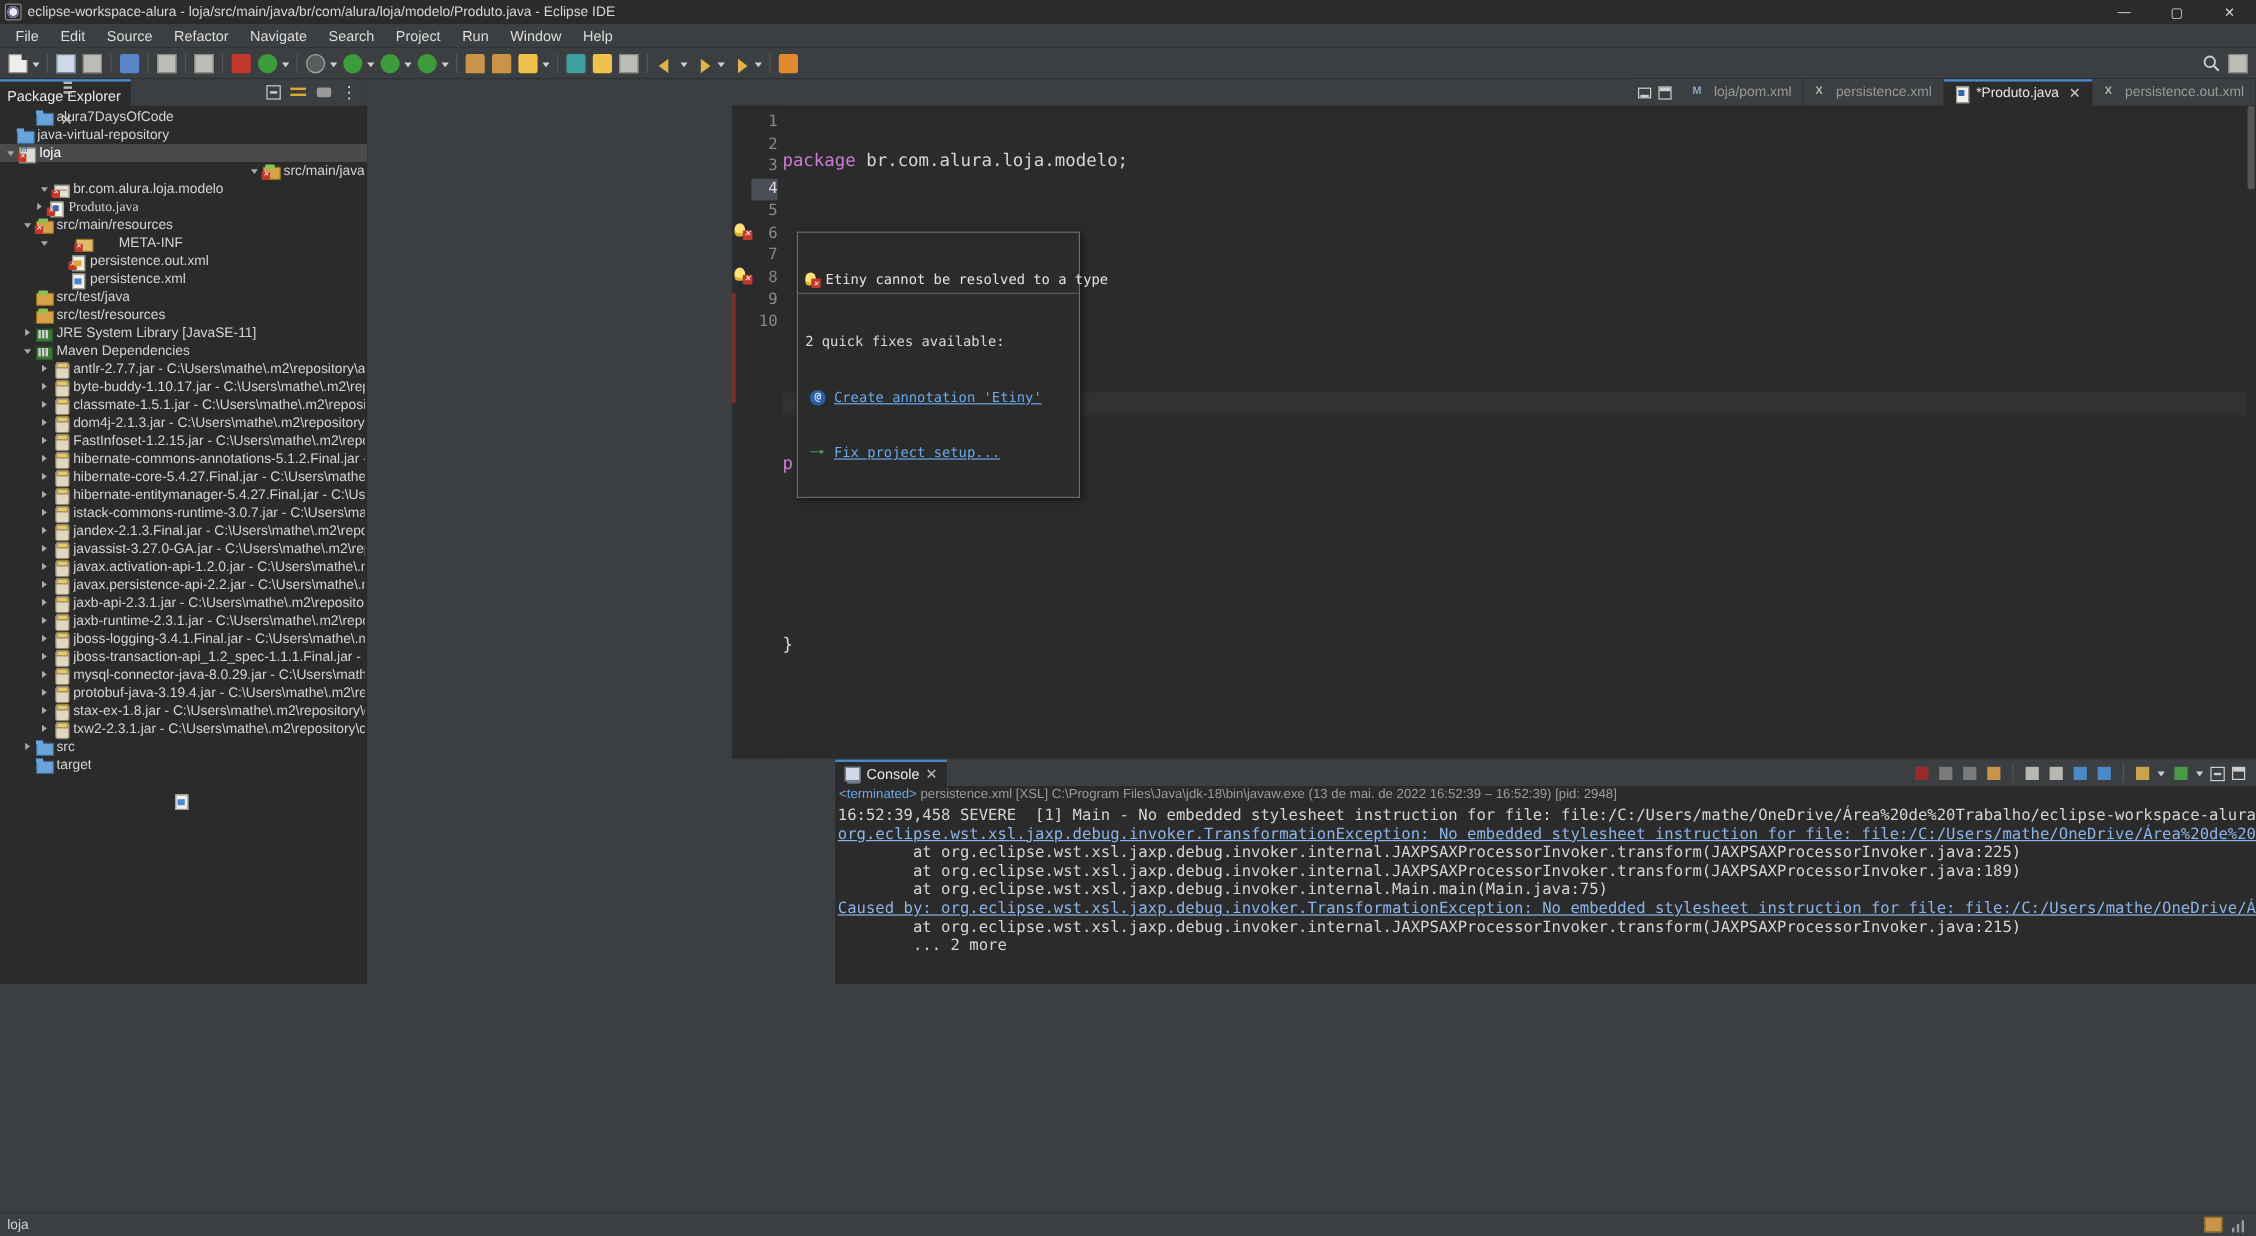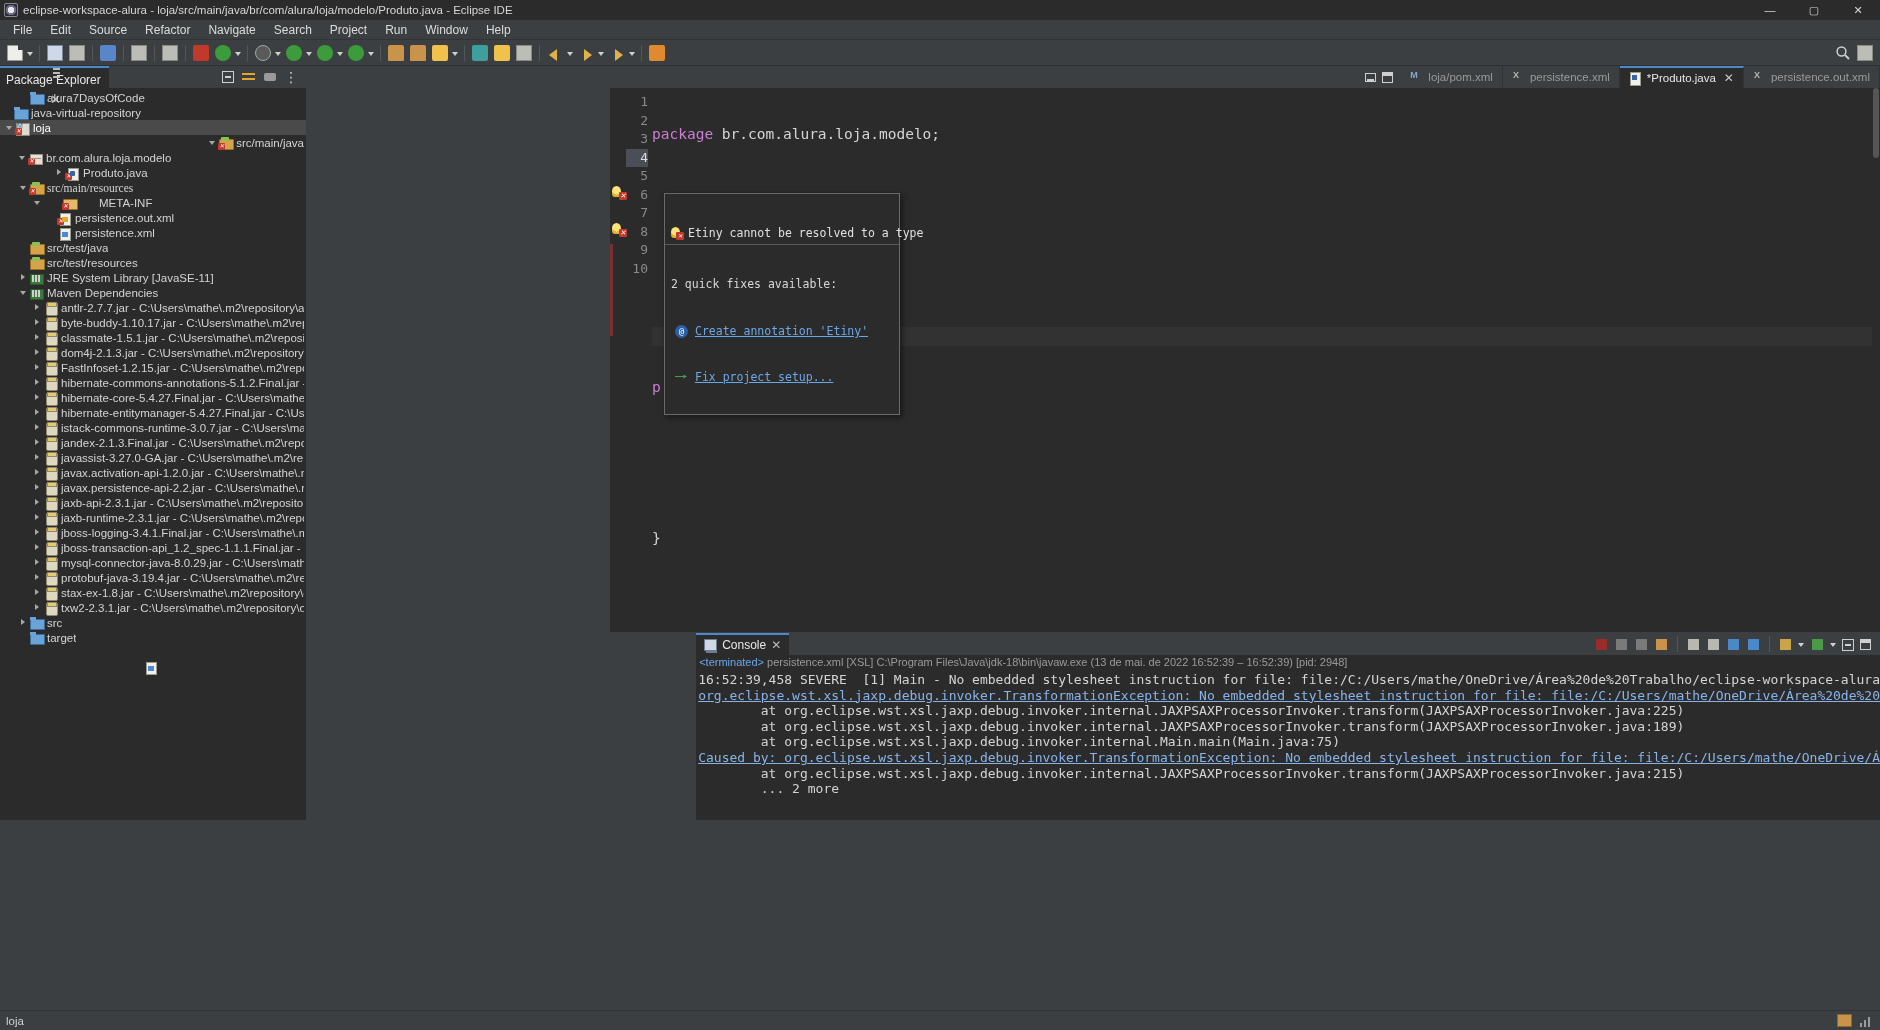--- a/index.html
+++ b/index.html
@@ -448,35 +448,35 @@
             </span>
             <span class="lbl">loja</span>
           </div>
           <div class="row" style="padding-left: 18px; justify-content: flex-end;">
             <span class="twisty open"></span>
             <span class="ti ti-srcfolder">
               <i class="err-badge">✕</i>
             </span>
             <span class="lbl">src/main/java</span>
           </div>
-          <div class="row" style="padding-left: 17px;">
+          <div class="row" style="padding-left: 32px;">
             <span class="twisty open"></span>
             <span class="ti ti-pkg">
               <i class="err-badge">✕</i>
             </span>
             <span class="lbl">br.com.alura.loja.modelo</span>
           </div>
-          <div class="row" style="padding-left: 54px;">
+          <div class="row" style="padding-left: 28px; font-family: Liberation Serif, serif;">
             <span class="twisty closed"></span>
             <span class="ti ti-java">
               <i class="err-badge">✕</i>
             </span>
             <span class="lbl">Produto.java</span>
           </div>
-          <div class="row" style="padding-left: 18px; font-family: Liberation Serif, serif;">
+          <div class="row" style="padding-left: 18px;">
             <span class="twisty open"></span>
             <span class="ti ti-srcfolder">
               <i class="err-badge">✕</i>
             </span>
             <span class="lbl">src/main/resources</span>
           </div>
           <div class="row" style="padding-left: 32px; gap: 19px;">
             <span class="twisty open"></span>
             <span class="ti ti-metainf">
               <i class="err-badge">✕</i>

